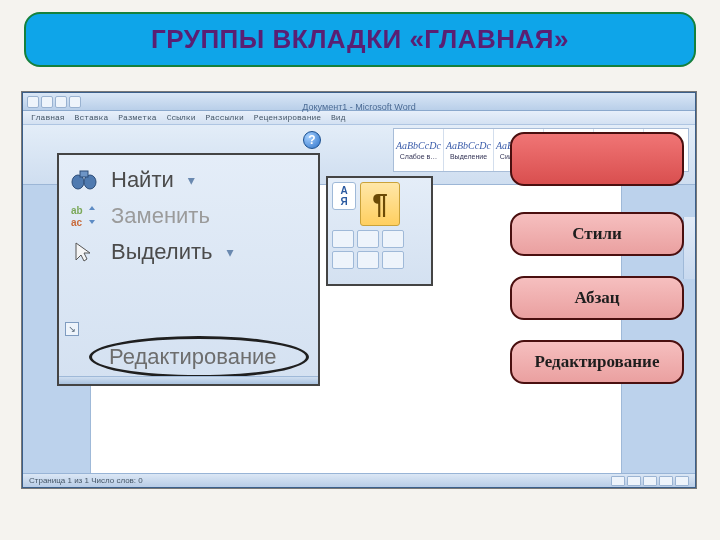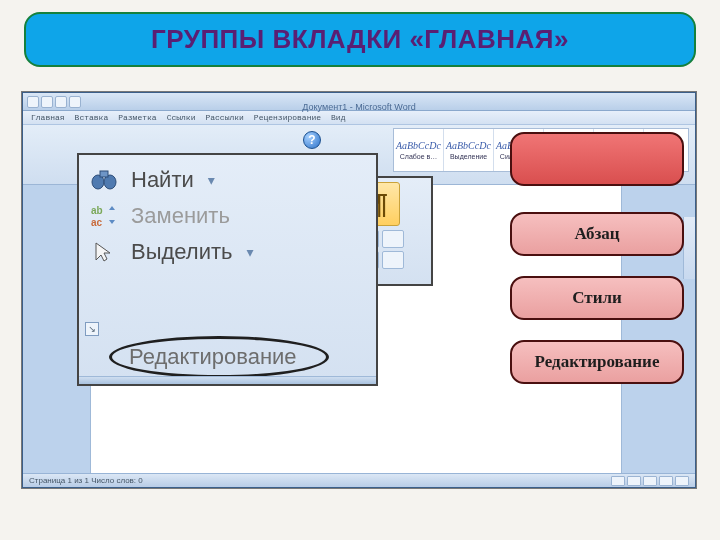--- a/index.html
+++ b/index.html
@@ -101,22 +101,22 @@
   .word-status{
     height:14px; background:linear-gradient(#dbe7f5,#b8cce6);
     border-top:1px solid #98b4d6;
     font-size:8px; color:#456; display:flex; align-items:center;
     justify-content:space-between; padding:0 6px;
   }
   .word-status .views{ display:flex; gap:2px;}
   .word-status .views span{ width:14px;height:10px;background:#eef4fb;border:1px solid #9bb4d3;border-radius:1px;}
   
   .editing-popup{
-    position:absolute; left:77px; top:153px;
-    width:301px; height:233px;
+    position:absolute; left:57px; top:153px;
+    width:263px; height:233px;
     background:linear-gradient(#e4edf8,#d4e1f1);
     border:2px solid #444;
     z-index:3;
   }
   .editing-popup .menu{
     padding:10px 6px 4px 6px;
     display:flex; flex-direction:column; gap:6px;
   }
   .editing-popup .item{
     display:flex; align-items:center; gap:10px;
@@ -330,16 +330,16 @@
       <span class="chev">▾</span>
     </div>
   </div>
   <div class="expand-glyph">↘</div>
   <div class="grp-label">Редактирование</div>
   <div class="ellipse"></div>
   <div class="btm-edge"></div>
 </div>
 
 <div class="pill-stack">
+  <div class="pill">Стили</div>
   <div class="pill">Абзац</div>
-  <div class="pill">Стили</div>
   <div class="pill">Редактирование</div>
 </div>
 
 </body></html>

